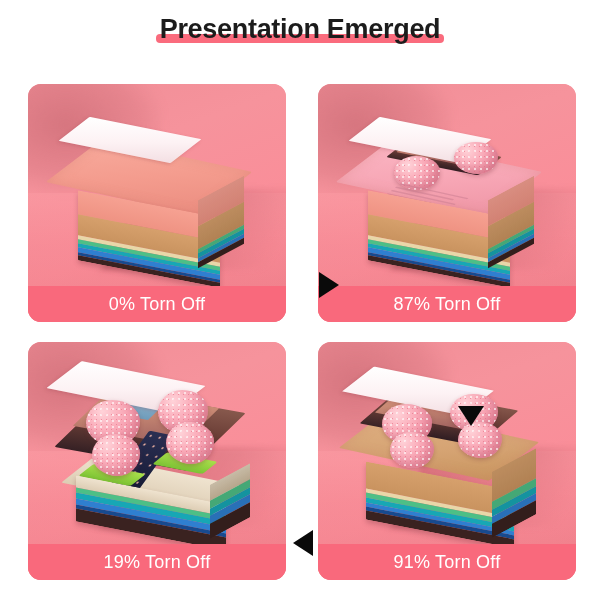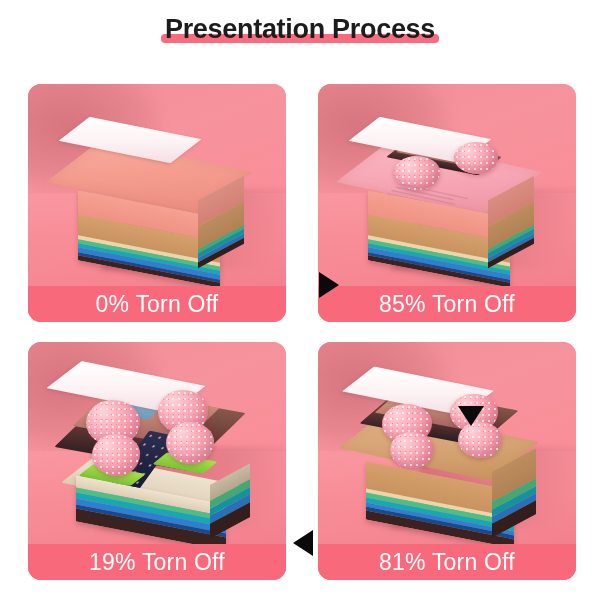--- a/index.html
+++ b/index.html
@@ -262,21 +262,21 @@
     position: absolute;
     left: 0; right: 0; bottom: 0;
     height: 36px;
     background: #f9697c;
     display: flex;
     align-items: center;
     justify-content: center;
   }
   .caption-text {
     color: #ffffff;
-    font-size: 23px;
+    font-size: 18px;
     line-height: 20px;
     letter-spacing: 0.2px;
   }
 
   
   .arrow {
     position: absolute;
     width: 0; height: 0;
     z-index: 5;
   }
@@ -298,21 +298,21 @@
     border-bottom: 13px solid transparent;
     border-right: 20px solid #0a0a0a;
   }
 </style>
 </head>
 <body>
 
 <div class="header">
   <div class="title-wrap">
     <div class="title-highlight"></div>
-    <div class="title-text">Presentation Process</div>
+    <div class="title-text">Presentation Emerged</div>
   </div>
 </div>
 
 <div class="grid">
 
   <div class="panel p1">
     <div class="scene">
       <div class="wall-shadow"></div>
       <div class="floor-line"></div>
       <div class="cast-shadow"></div>
@@ -385,21 +385,21 @@
         <div class="lyr salmon"></div>
         <div class="lyr tan"></div>
         <div class="lyr green"></div>
         <div class="lyr teal"></div>
         <div class="lyr blue"></div>
         <div class="lyr black"></div>
       </div>
     </div>
 
     <div class="caption">
-      <span class="caption-text">85% Torn Off</span>
+      <span class="caption-text">87% Torn Off</span>
     </div>
   </div>
 
   <div class="panel p3">
     <div class="scene">
       <div class="wall-shadow"></div>
       <div class="floor-line"></div>
       <div class="cast-shadow"></div>
     </div>
 
@@ -476,21 +476,21 @@
       <div class="pad-side" style="right:4px; bottom:14px; width:44px; height:66px;">
         <div class="lyr tan" style="height:46%"></div>
         <div class="lyr green" style="height:11%"></div>
         <div class="lyr teal" style="height:11%"></div>
         <div class="lyr blue" style="height:11%"></div>
         <div class="lyr black" style="height:21%"></div>
       </div>
     </div>
 
     <div class="caption">
-      <span class="caption-text">81% Torn Off</span>
+      <span class="caption-text">91% Torn Off</span>
     </div>
   </div>
 
   <div class="arrow right"></div>
   <div class="arrow down"></div>
   <div class="arrow left"></div>
 
 </div>
 
 </body></html>

